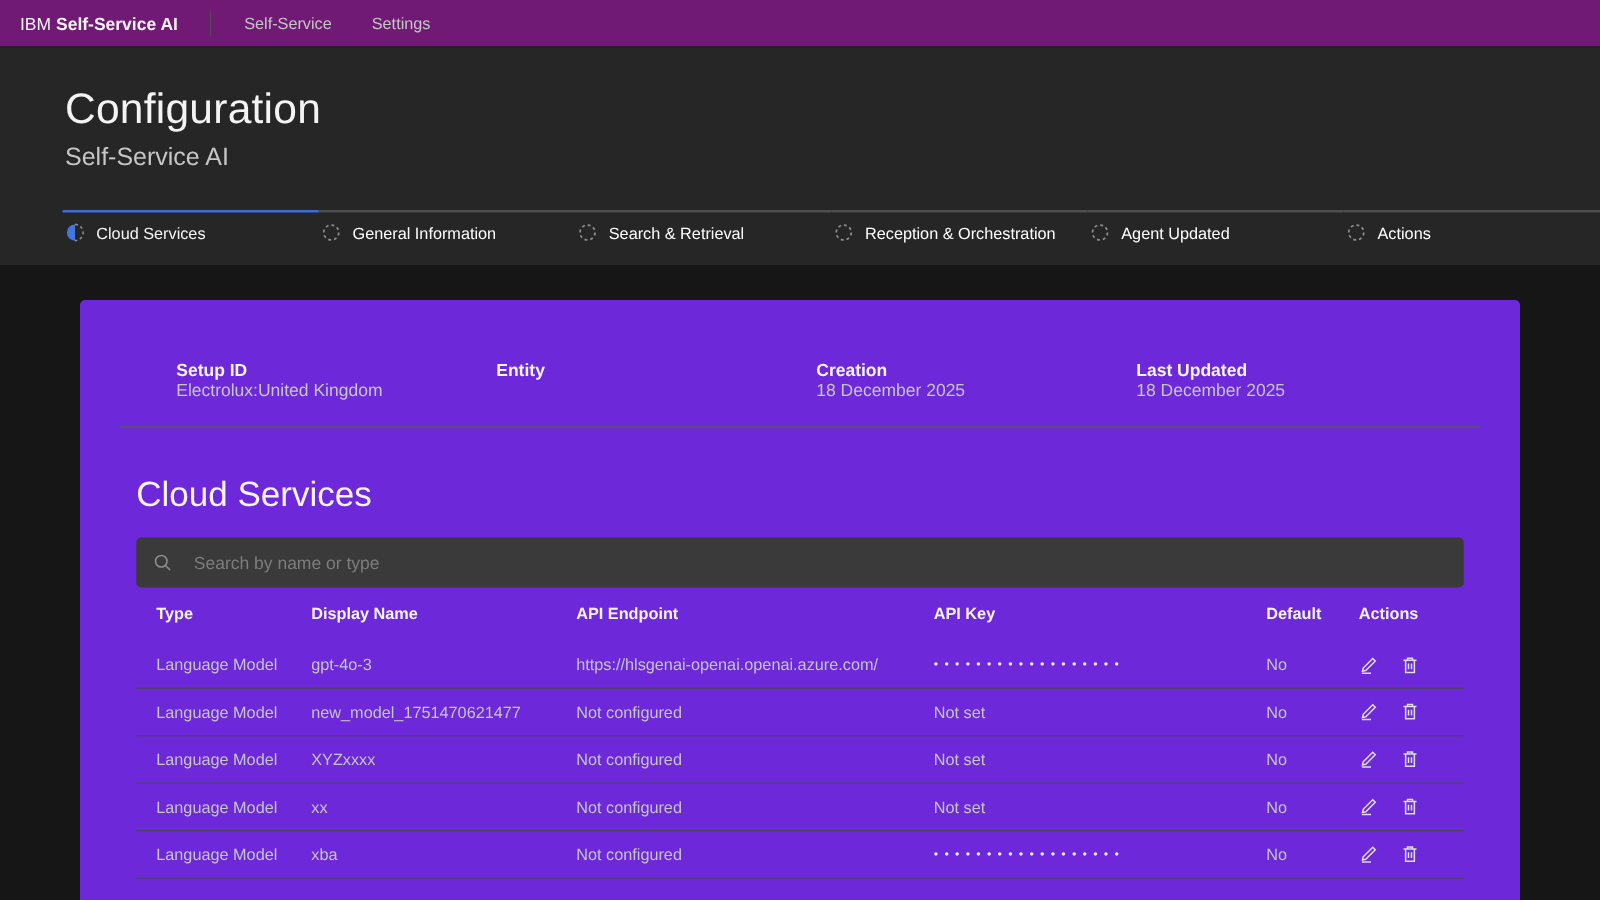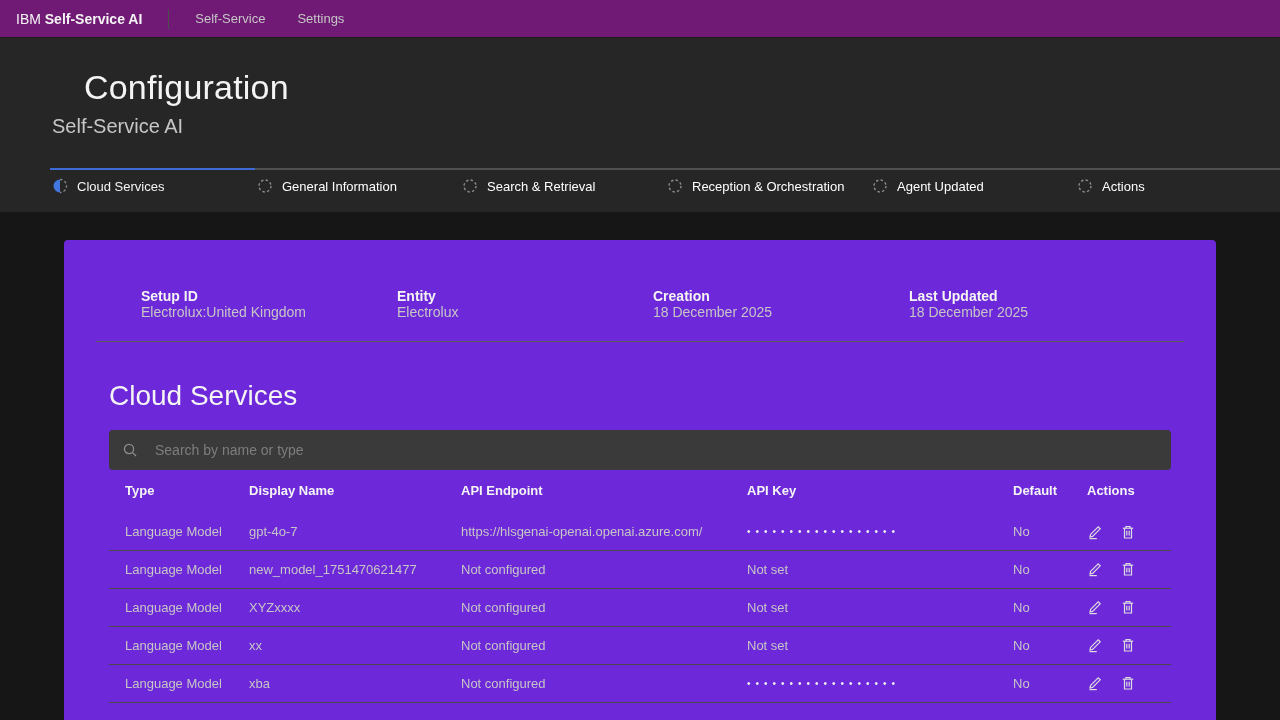--- a/index.html
+++ b/index.html
@@ -15,21 +15,21 @@
     height: 38px; background: #701a75; display: flex; align-items: center;
     border-bottom: 1px solid #1c1c1c;
   }
   .brand { padding: 0 16px; font-size: 14px; color: #f4f4f4; white-space: nowrap; cursor: pointer; }
   .brand b { font-weight: 700; }
   .nav-divider { width: 1px; height: 20px; background: #4d4d4d; margin: 0 10px; }
   .nav-link { padding: 0 16px; font-size: 13px; color: #c6c6c6; cursor: pointer; }
 
   
   .header { background: #262626; padding-top: 30px; }
-  .page-title { margin-left: 84px; font-size: 34px; font-weight: 300; color: #f4f4f4; letter-spacing: 0.2px; }
+  .page-title { margin-left: 52px; font-size: 34px; font-weight: 300; color: #f4f4f4; letter-spacing: 0.2px; }
   .page-subtitle { margin-left: 52px; margin-top: 8px; font-size: 20px; font-weight: 400; color: #c6c6c6; }
 
   
   .tabs { display: flex; margin-left: 50px; margin-top: 30px; }
   .tab {
     width: 205px; height: 44px; display: flex; align-items: flex-start; gap: 9px;
     padding: 9px 0 0 2px; border-top: 2px solid #4f4f4f; cursor: pointer;
   }
   .tab.active { border-top-color: #3d6bd6; }
   .tab-label { font-size: 13px; color: #ffffff; line-height: 16px; }
@@ -152,21 +152,20 @@
 <div class="main">
   <div class="card">
 
     <div class="summary-grid">
       <div>
         <div class="summary-label">Setup ID</div>
         <div class="summary-value">Electrolux:United Kingdom</div>
       </div>
       <div>
         <div class="summary-label">Entity</div>
-        <div class="summary-value">Electrolux</div>
       </div>
       <div>
         <div class="summary-label">Creation</div>
         <div class="summary-value">18 December 2025</div>
       </div>
       <div>
         <div class="summary-label">Last Updated</div>
         <div class="summary-value">18 December 2025</div>
       </div>
     </div>
@@ -200,21 +199,21 @@
           <th>Display Name</th>
           <th>API Endpoint</th>
           <th>API Key</th>
           <th>Default</th>
           <th>Actions</th>
         </tr>
       </thead>
       <tbody>
         <tr>
           <td>Language Model</td>
-          <td>gpt-4o-7</td>
+          <td>gpt-4o-3</td>
           <td>https://hlsgenai-openai.openai.azure.com/</td>
           <td class="masked">••••••••••••••••••</td>
           <td>No</td>
           <td>
             <span class="row-actions">
               <button class="icon-btn">
                 <svg width="16" height="16" viewBox="0 0 16 16" fill="none" stroke="#dedede" stroke-width="1.2">
                     <path d="M3.6 10.4 L11.2 2.8 L13.2 4.8 L5.6 12.4 L3 13 Z"></path>
                     <line x1="2.5" y1="14.6" x2="9.8" y2="14.6"></line>
                   </svg>

